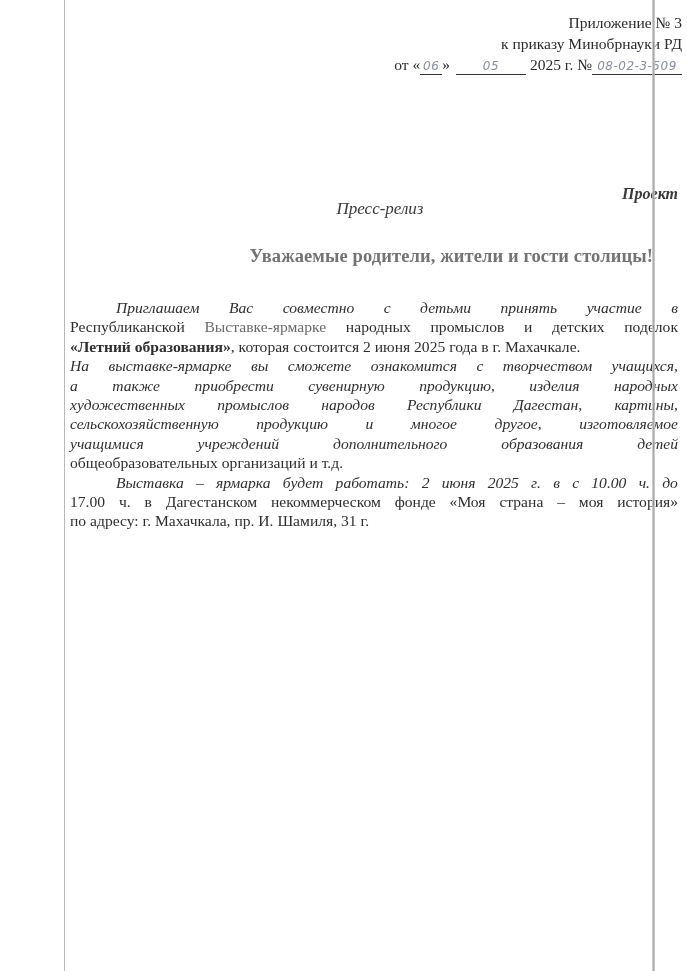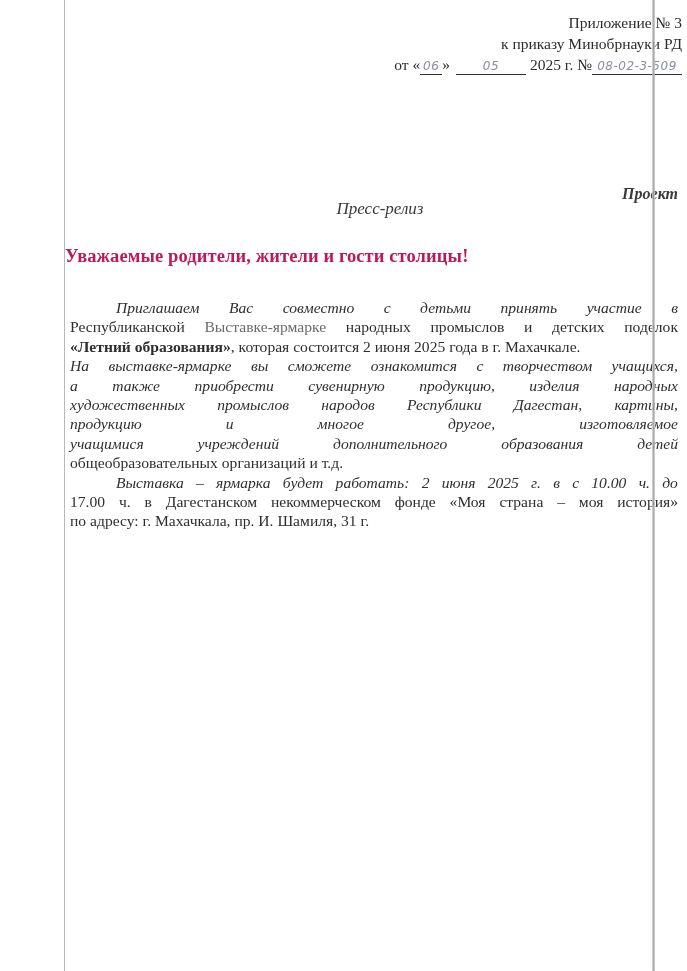--- a/index.html
+++ b/index.html
@@ -85,24 +85,24 @@
       text-align: center;
       font-size: 17px;
       font-style: italic;
       color: #3a3a3a;
     }
     .headline {
       position: absolute;
       left: 65px;
       width: 588px;
       top: 246px;
-      text-align: left;
+      text-align: right;
       font-size: 18.5px;
       font-weight: bold;
-      color: #be185d;
+      color: #737373;
       letter-spacing: 0.1px;
     }
     .body-text {
       position: absolute;
       left: 70px;
       width: 608px;
       top: 298px;
       font-size: 15.6px;
       line-height: 19.4px;
       color: #2e2e2e;
@@ -181,20 +181,21 @@
     </div>
     <div class="jline">
       <span>художественных</span>
       <span>промыслов</span>
       <span>народов</span>
       <span>Республики</span>
       <span>Дагестан,</span>
       <span>картины,</span>
     </div>
     <div class="jline">
+      <span>сельскохозяйственную</span>
       <span>продукцию</span>
       <span>и</span>
       <span>многое</span>
       <span>другое,</span>
       <span>изготовляемое</span>
     </div>
     <div class="jline">
       <span>учащимися</span>
       <span>учреждений</span>
       <span>дополнительного</span>

